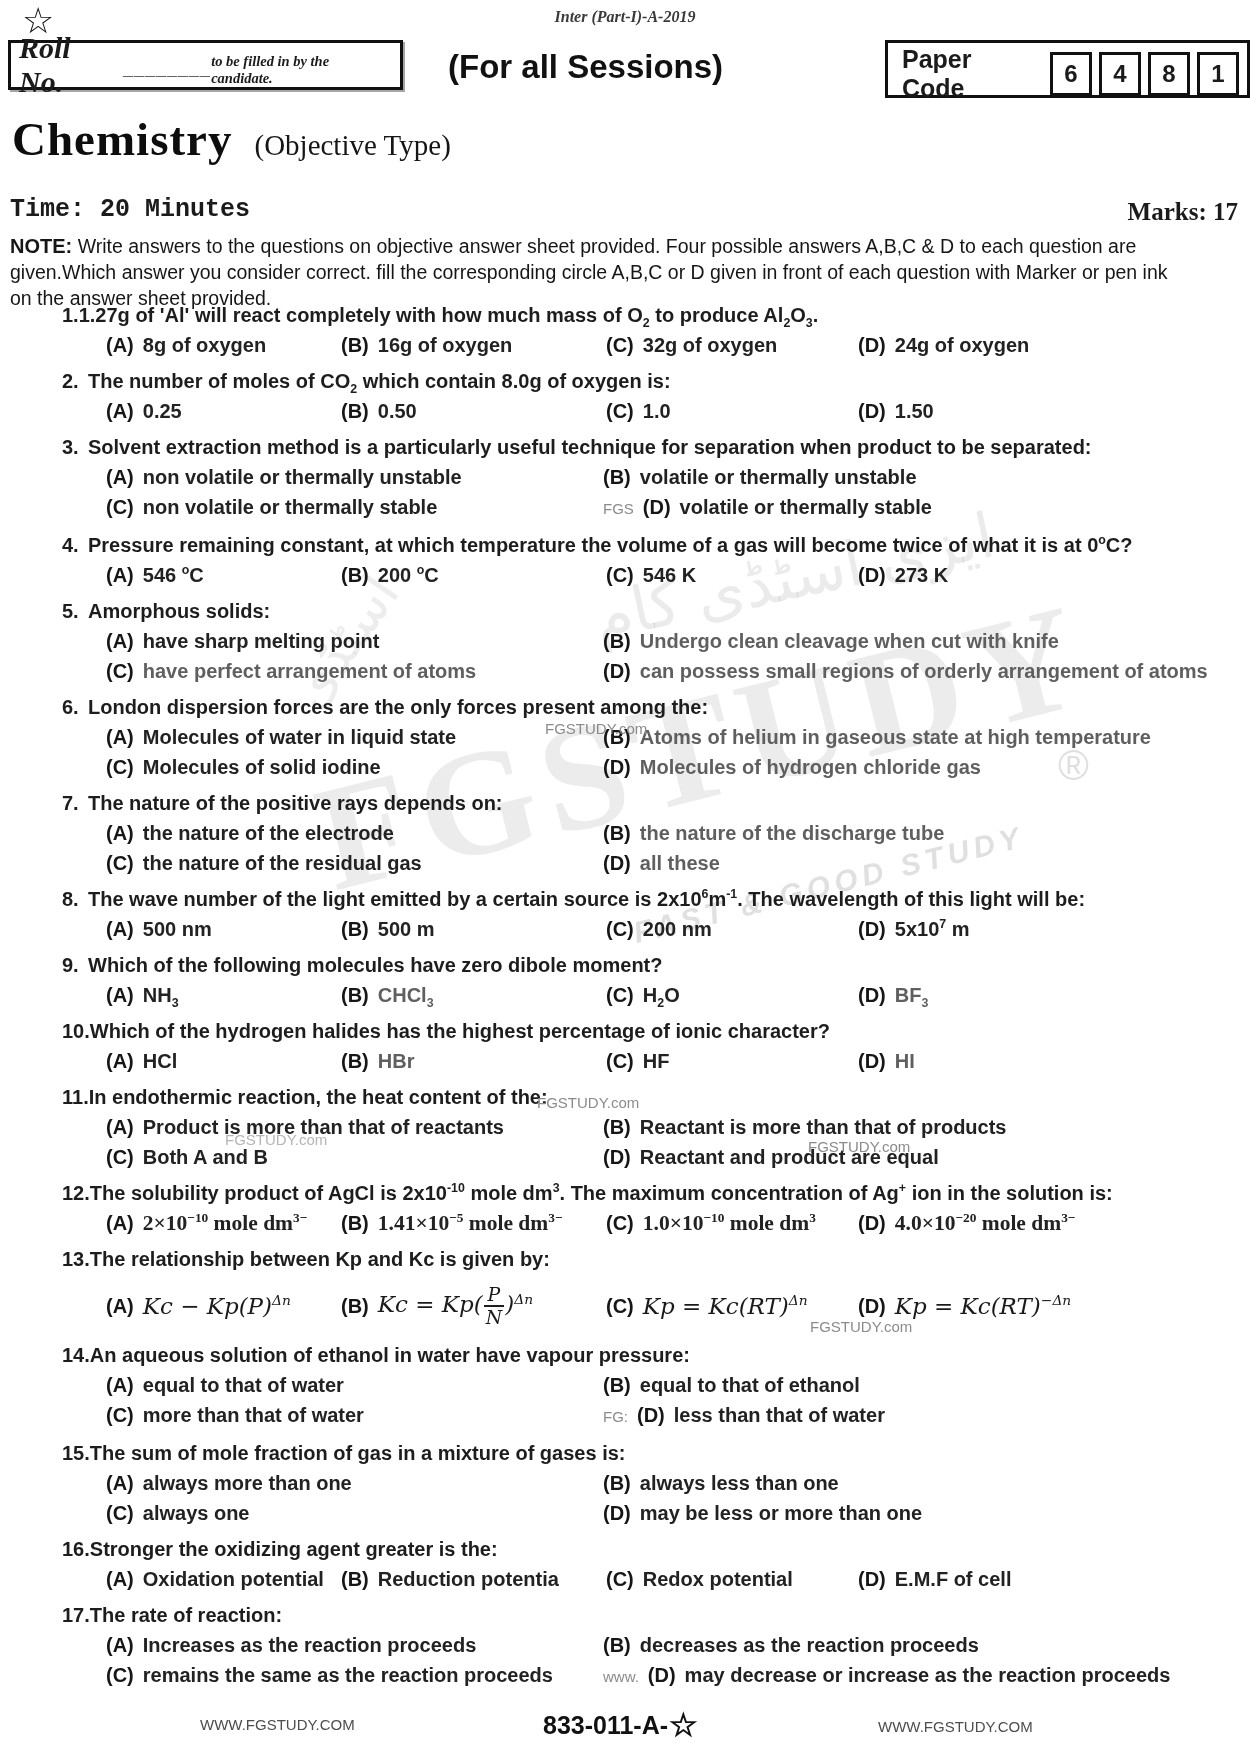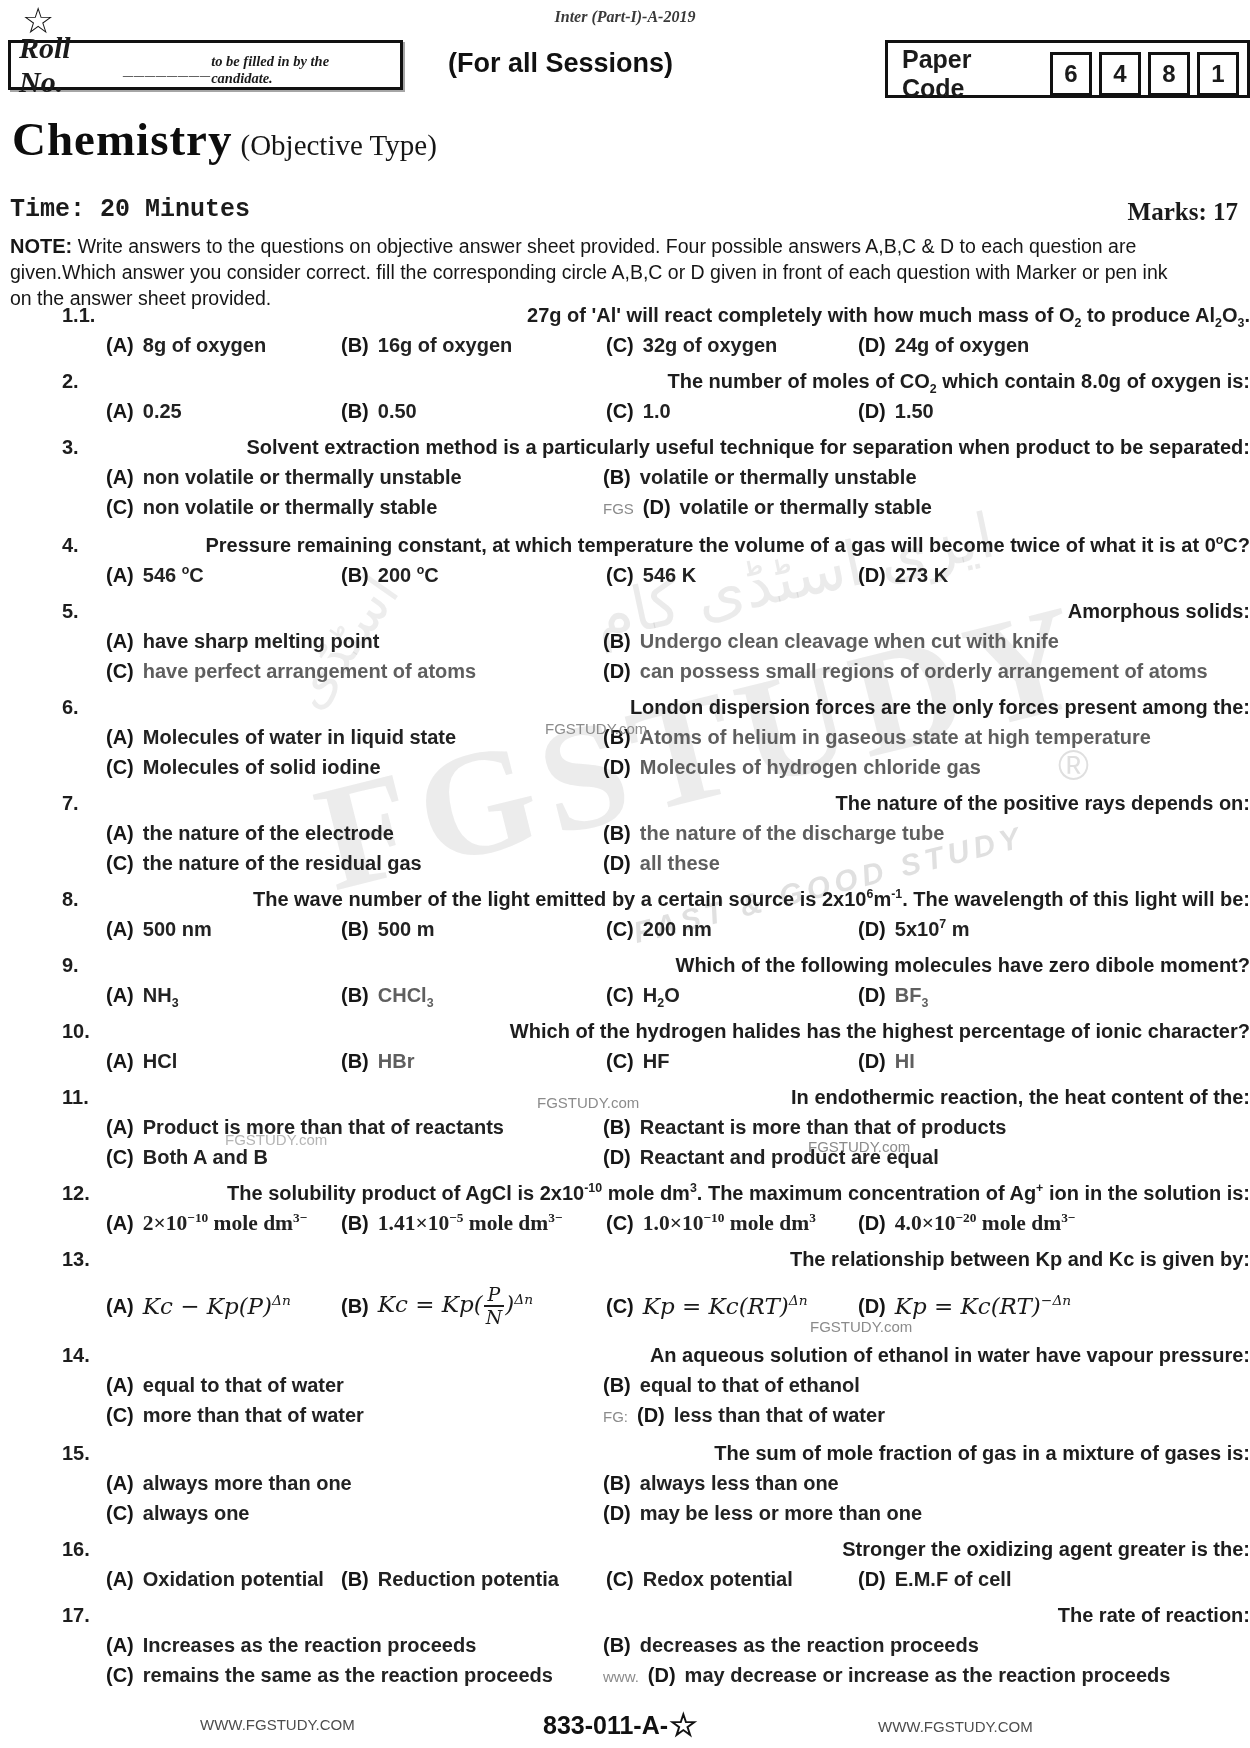--- a/index.html
+++ b/index.html
@@ -19,45 +19,45 @@
     font-size:16px; color:#3a3a3a;
   }
   .rollbox {
     position:absolute; left:8px; top:40px; width:395px; height:50px;
     border:3px solid #111; display:flex; align-items:center; padding:0 8px;
     box-shadow:2px 2px 0 rgba(0,0,0,0.35);
   }
   .roll-label { font-family:"Liberation Serif", serif; font-style:italic; font-weight:bold; font-size:30px; }
   .roll-blank { font-size:18px; font-weight:bold; letter-spacing:1px; margin:8px 0 0 2px; }
   .roll-note { font-family:"Liberation Serif", serif; font-style:italic; font-weight:bold; font-size:14.5px; margin-top:10px; }
-  .sessions { position:absolute; left:448px; top:48px; font-size:27px; font-weight:bold; color:#111; }
+  .sessions { position:absolute; left:448px; top:48px; font-size:33px; font-weight:bold; color:#111; }
   .paper-code {
     position:absolute; left:885px; top:40px; height:58px;
     border:3px solid #111; display:flex; align-items:center; padding:14px 8px 5px 14px;
   }
   .paper-code .pc-label { font-size:25px; font-weight:bold; margin-right:14px; }
   .pc-digit {
     width:42px; height:44px; border:3px solid #111; margin-left:7px;
     display:flex; align-items:center; justify-content:center;
     font-size:24px; font-weight:bold;
   }
   .subject-line { position:absolute; left:12px; top:112px; }
   .subject { font-family:"Liberation Serif", serif; font-weight:bold; font-size:47px; letter-spacing:1px; color:#0d0d0d; }
-  .subject-qual { font-family:"Liberation Serif", serif; font-size:29px; margin-left:8px; color:#161616; }
+  .subject-qual { font-family:"Liberation Serif", serif; font-size:29px; margin-left:22px; color:#161616; }
   .time  { position:absolute; left:10px;  top:195px; font-family:Liberation Mono, monospace; font-weight:bold; font-size:25px; }
   .marks { position:absolute; right:12px; top:198px; font-family:"Liberation Serif", serif; font-weight:bold; font-size:25px; }
   .note { position:absolute; left:10px; top:233px; width:1170px; font-size:19.5px; line-height:26px; color:#161616; }
   .note b { font-size:20px; }
 
   
   .questions { position:absolute; left:0; top:300px; width:1250px;padding-left:44px; }
   .question { margin-bottom:6px; }
   .qline { display:flex; line-height:30px; font-size:20px; font-weight:bold; color:#1d1d1d; }
   .qnum { flex:0 0 44px; padding-left:18px; }
-  .qstem { flex:1;text-align:right; }
+  .qstem { flex:1; }
   .opts { padding-left:62px; line-height:30px; font-size:20px; }
   .opts4 { display:grid; grid-template-columns:235px 265px 252px auto; }
   .opts2 { display:grid; grid-template-columns:497px auto; }
   .opt { display:flex; gap:9px; white-space:nowrap; align-items:baseline; }
   .letter { font-weight:bold; color:#161616; }
   .opt .text { font-weight:bold; color:#222; }
   .opt .text.gray { color:#5f5f5f; }
   .opt .wmfrag { color:#8b8b8b; font-size:15px; font-weight:normal; }
   sub, sup { font-size:0.62em; line-height:0; }
 

